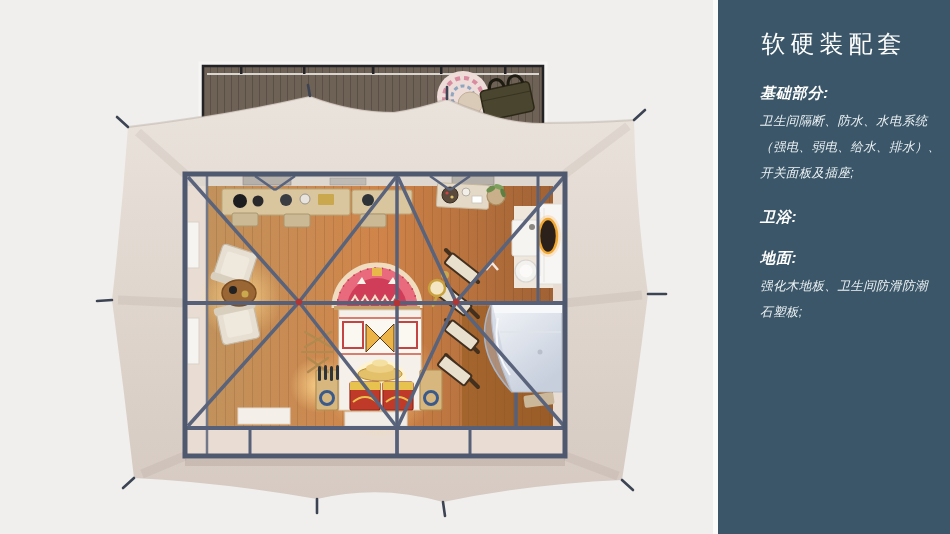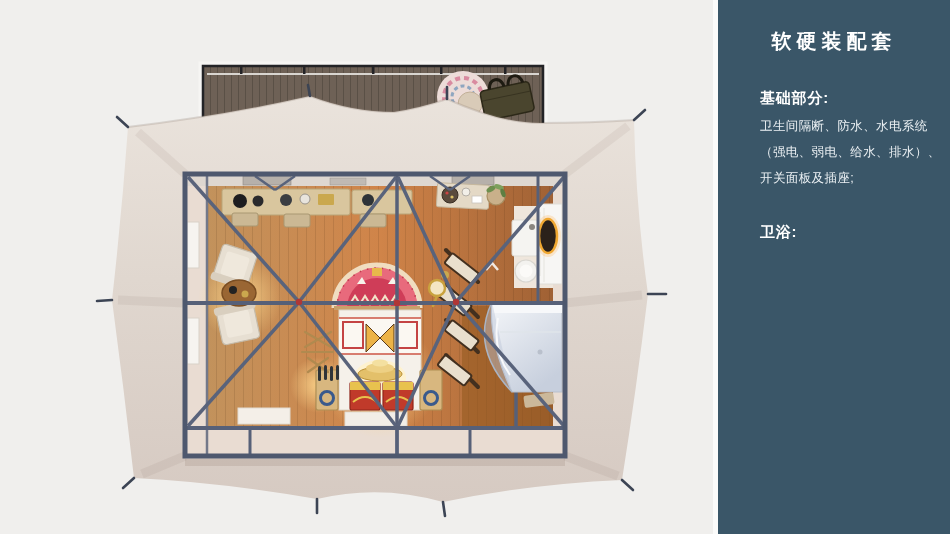--- a/index.html
+++ b/index.html
@@ -9,24 +9,24 @@
     font-family:"Liberation Sans","DejaVu Sans",sans-serif;
   }
   .scene{position:absolute;left:0;top:0;width:713px;height:534px;}
   .divider{position:absolute;left:713px;top:0;width:5px;height:534px;background:#fbfbfa;}
   .panel{
     position:absolute;left:718px;top:0;width:232px;height:534px;
     background:#3a5668;color:#ffffff;box-sizing:border-box;
   }
   .panel-title{
     margin:28px 0 0 0;text-align:center;
-    font-size:20px;font-weight:bold;letter-spacing:5px;color:#ffffff;
+    font-size:24px;font-weight:normal;letter-spacing:5px;color:#ffffff;
   }
   .panel-body{padding:2px 18px 0 42px;}
-  .section{margin-top:32px;}
+  .section{margin-top:22px;font-style:italic;}
   .section h2{
     font-size:15px;font-weight:bold;margin:0 0 5px 0;letter-spacing:0.8px;color:#ffffff;
   }
   .section p{
     font-size:12.5px;line-height:26px;margin:0;white-space:pre;
     letter-spacing:0.4px;color:#edf2f5;
   }
 </style>
 </head>
 <body>
@@ -352,16 +352,21 @@
     <div class="panel-body">
       <div class="section">
         <h2>基础部分:</h2>
         <p>卫生间隔断、防水、水电系统
 （强电、弱电、给水、排水）、
 开关面板及插座;</p>
       </div>
       <div class="section">
         <h2>卫浴:</h2>
       </div>
+      <div class="section">
+        <h2>地面:</h2>
+        <p>强化木地板、卫生间防滑防潮
+石塑板;</p>
+      </div>
     </div>
   </aside>
 
 </div>
 
 </body></html>

